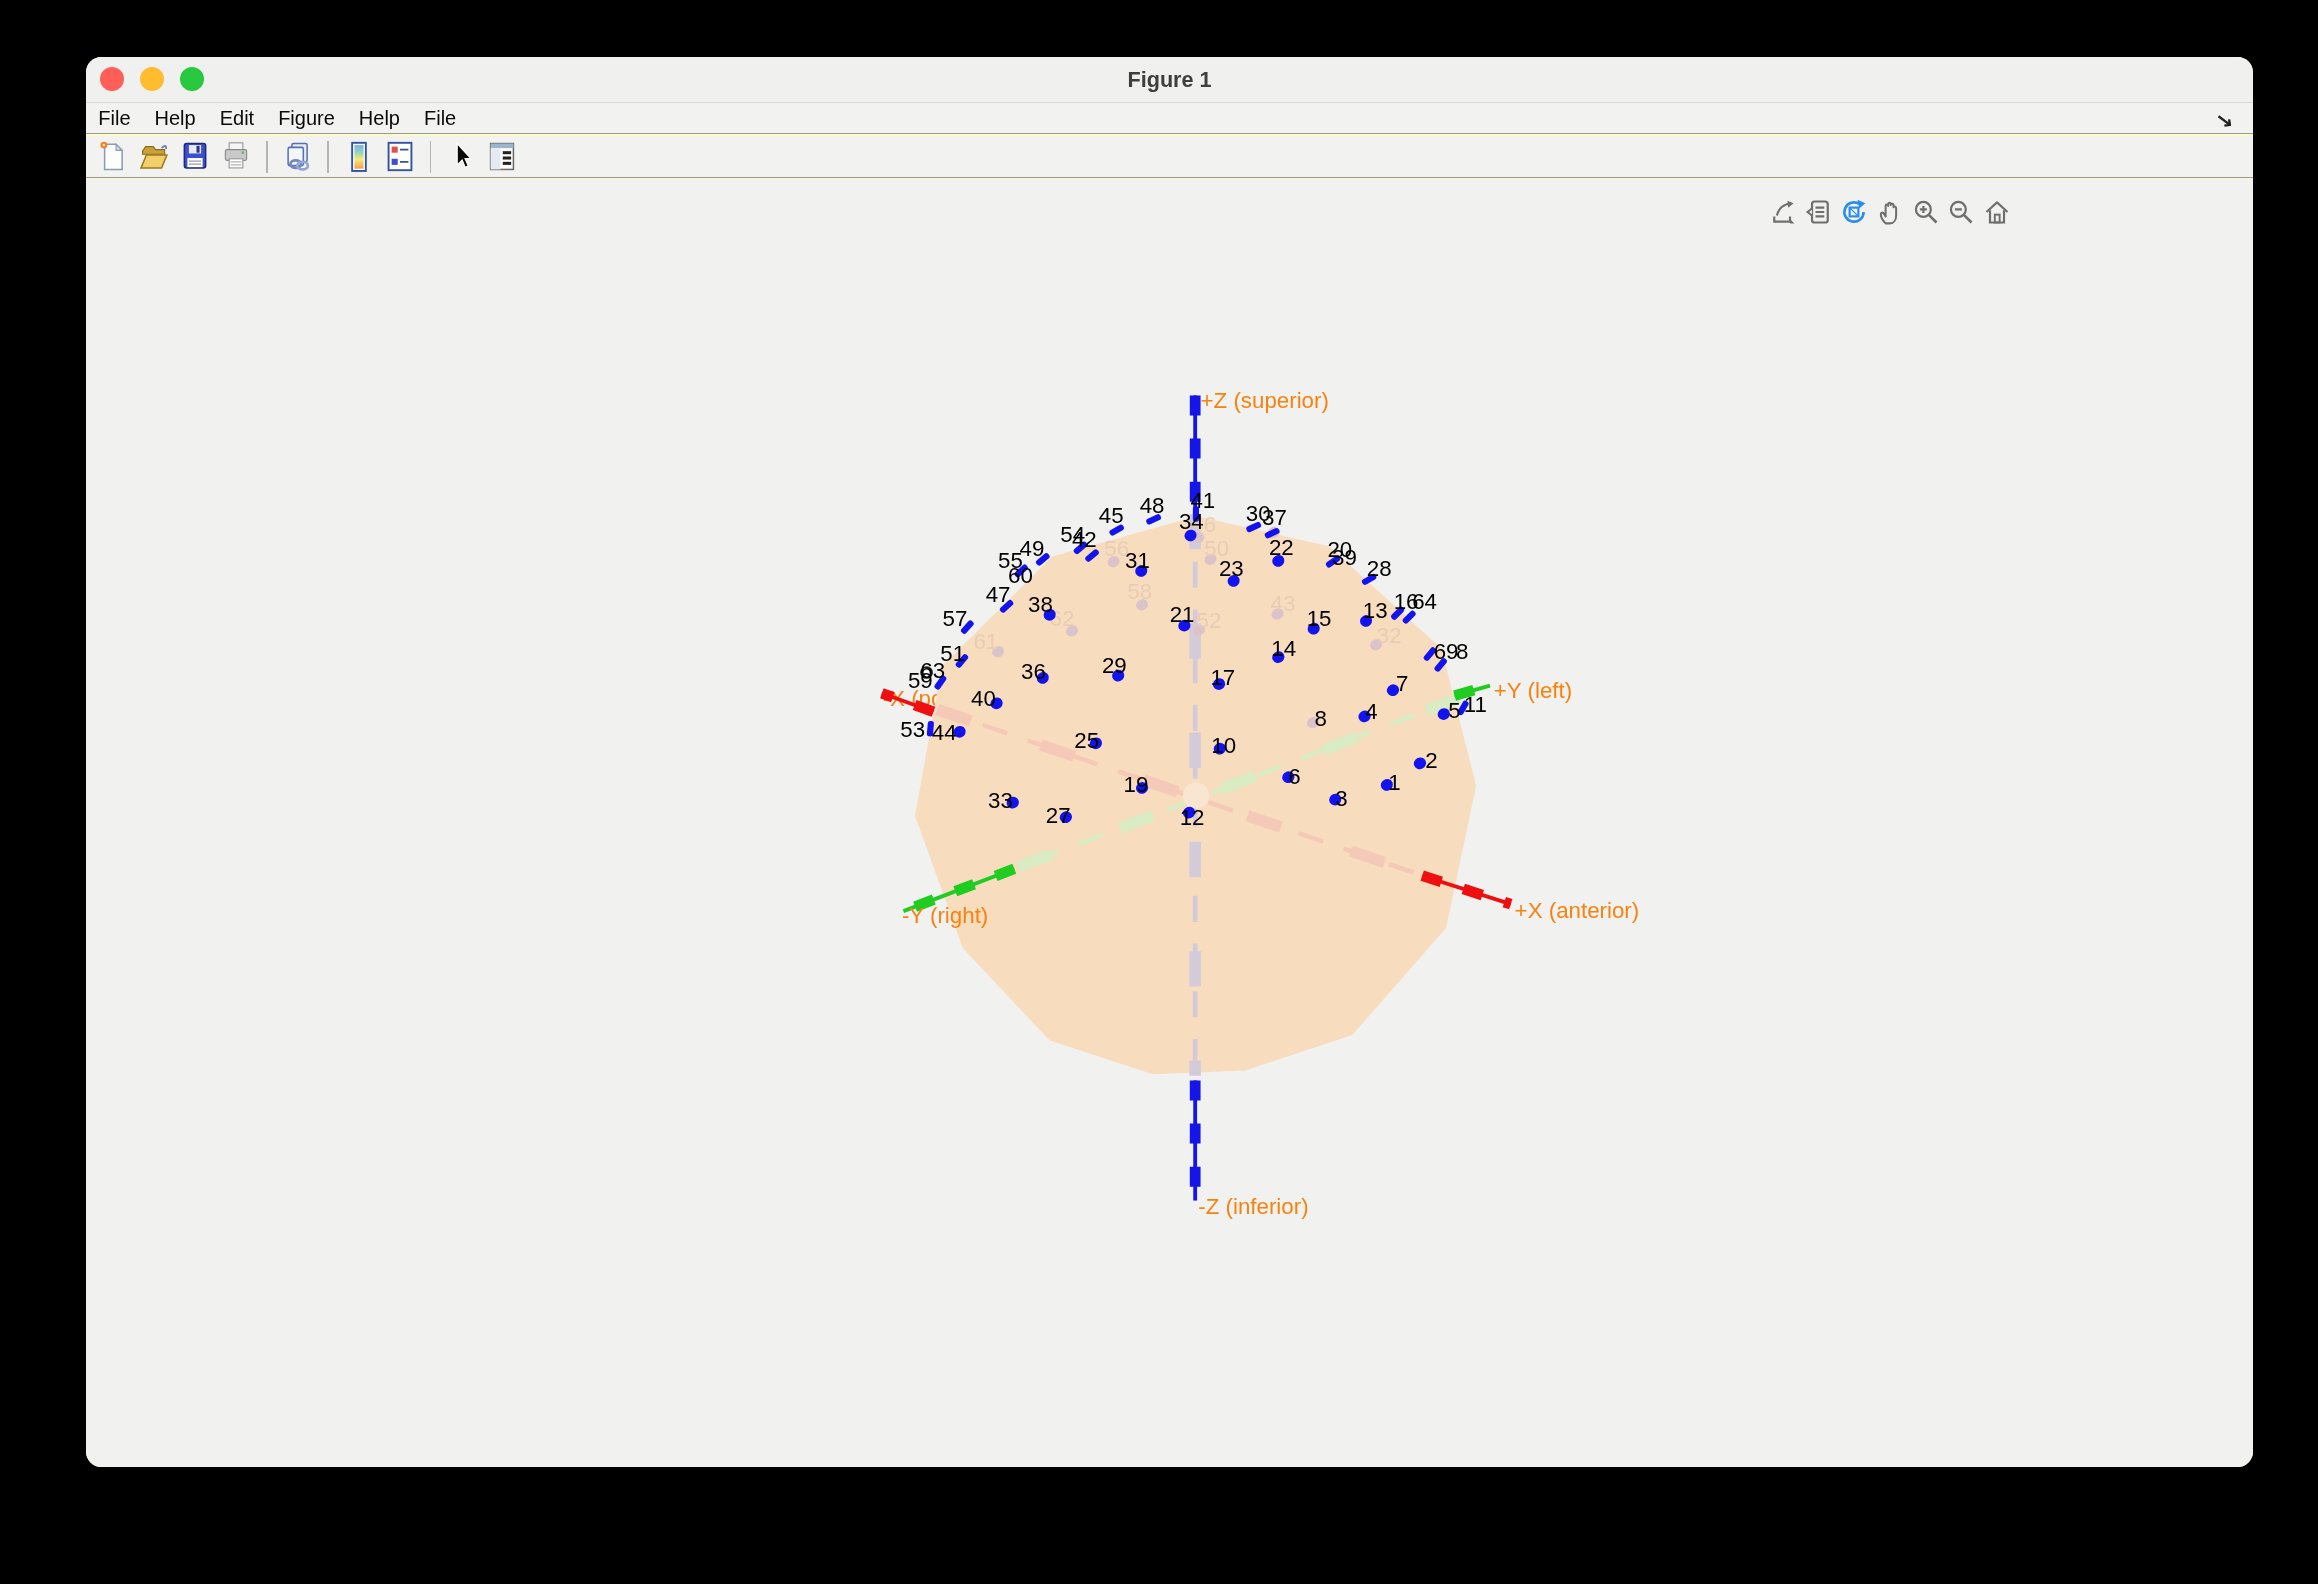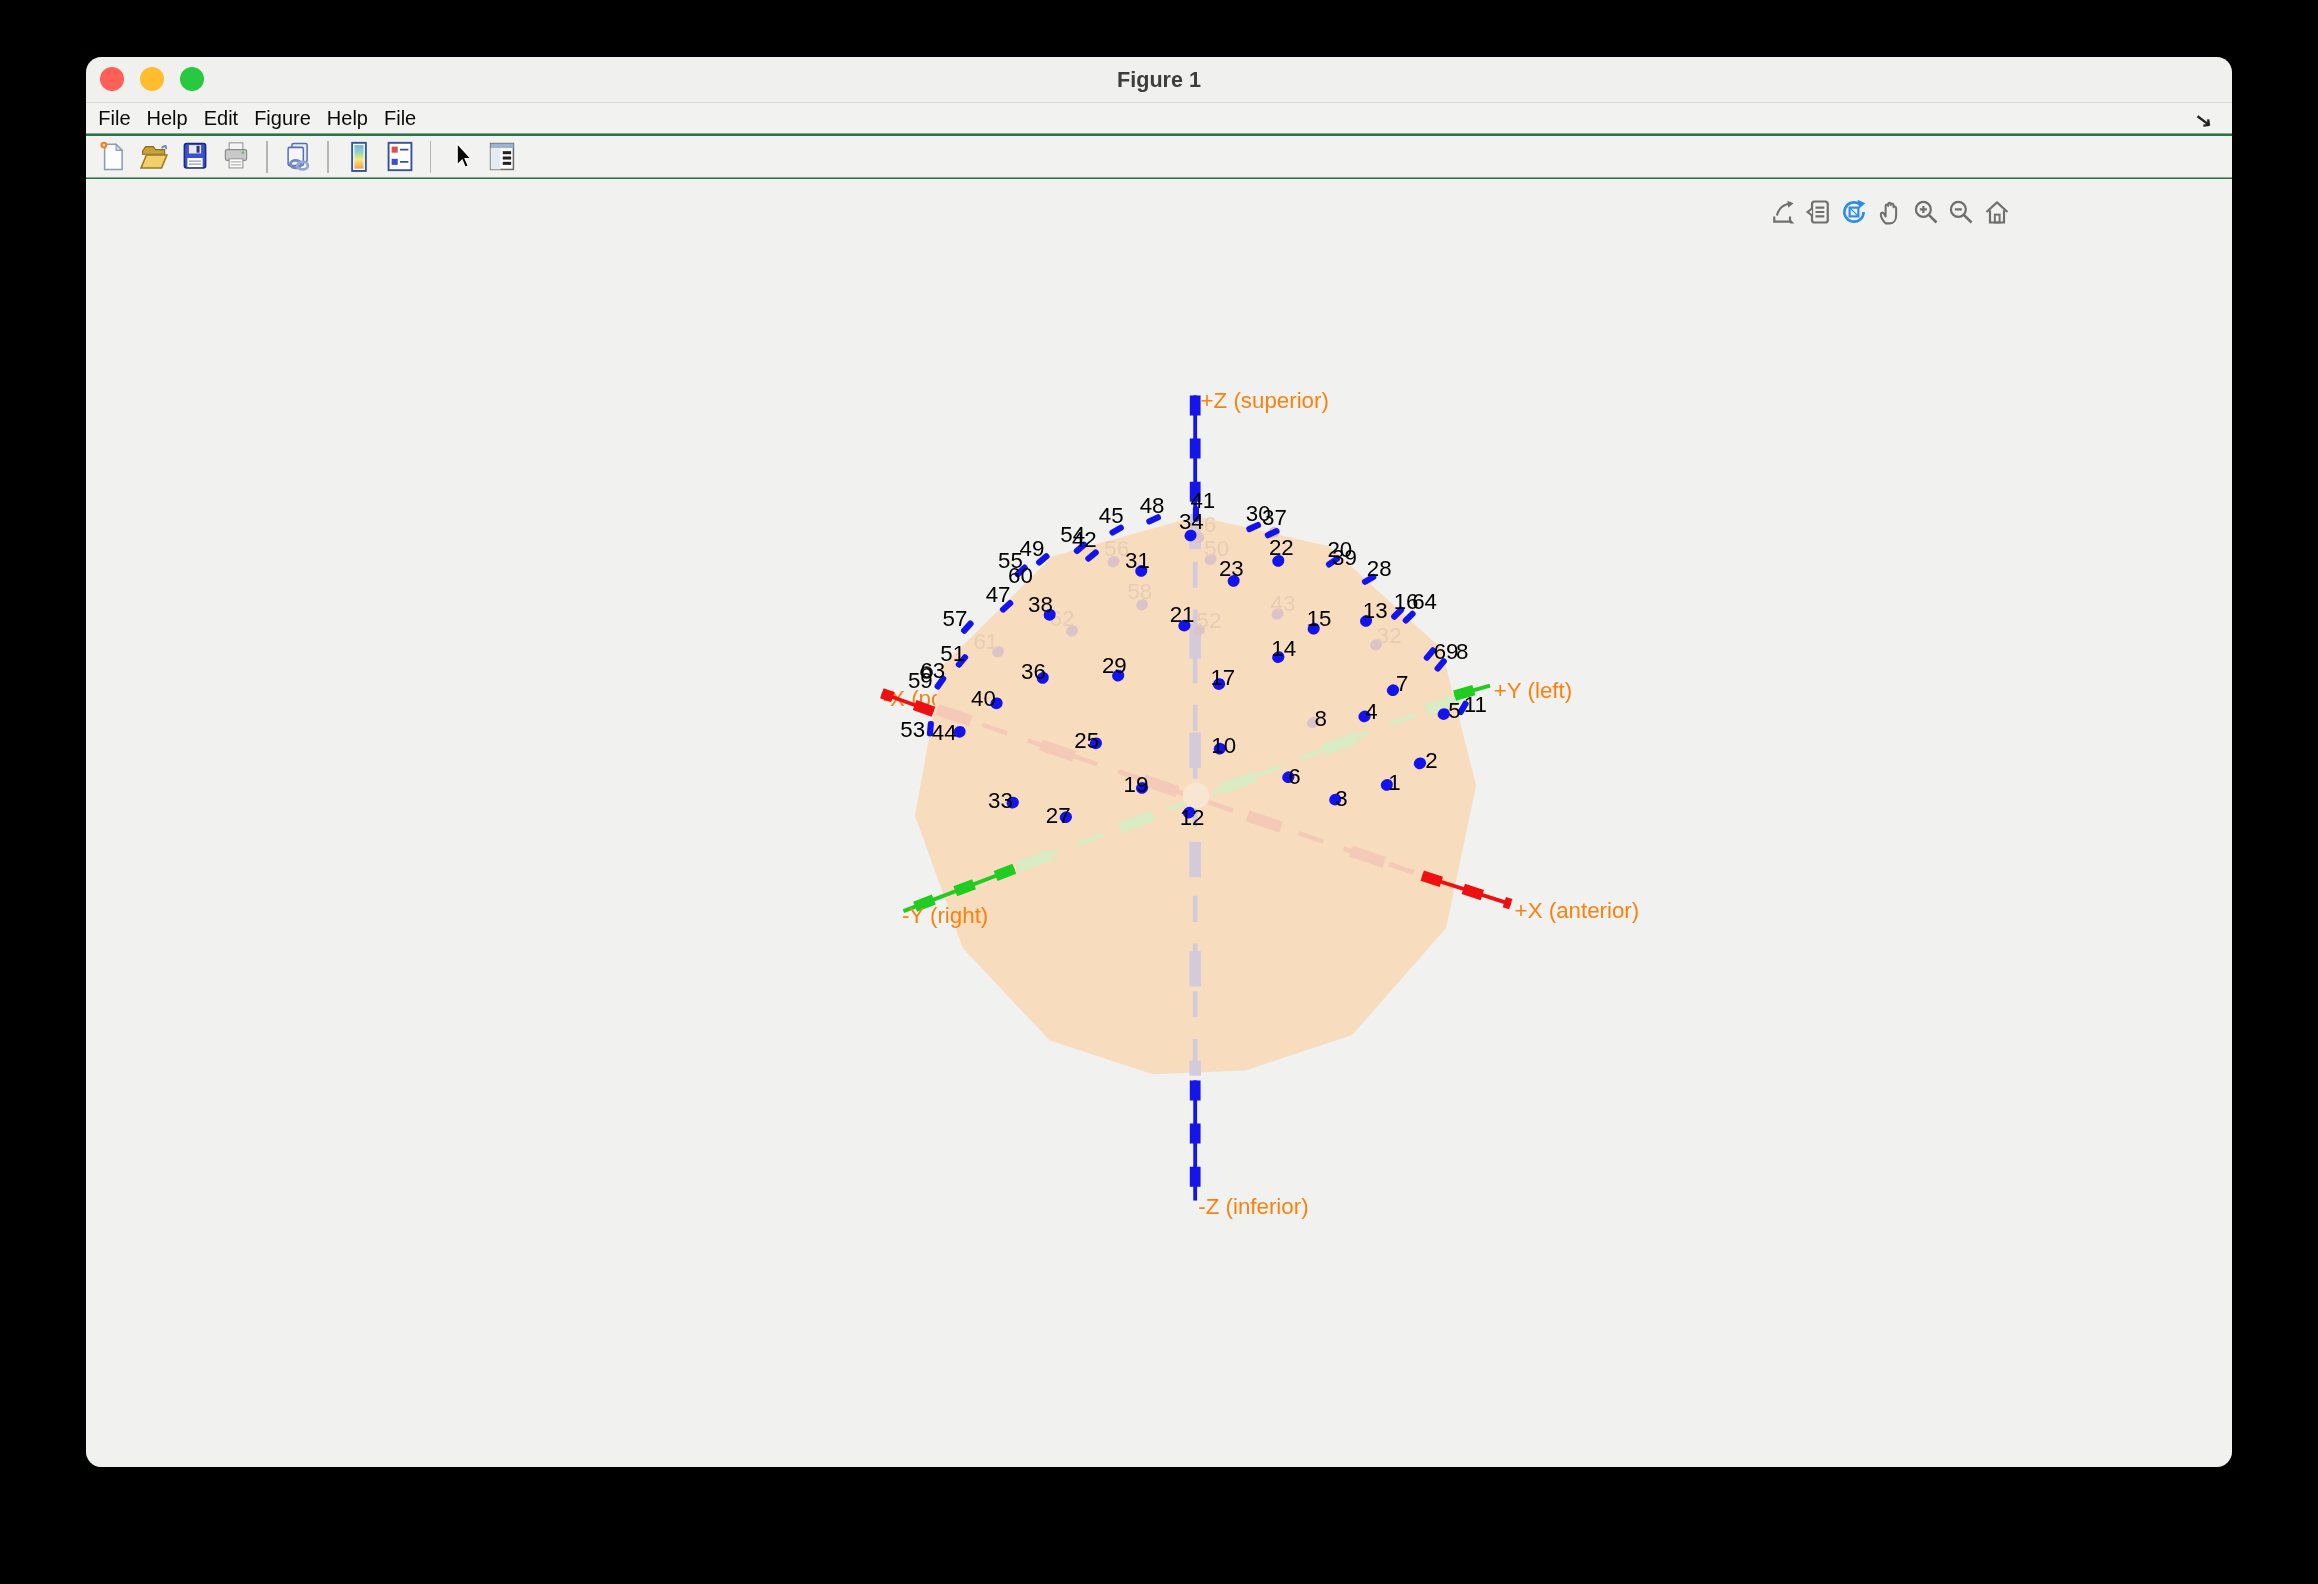--- a/index.html
+++ b/index.html
@@ -1,21 +1,21 @@
 <!DOCTYPE html>
 <html style="font-size:12.3px"><head>
 <meta charset="utf-8">
 <style>
   html,body{margin:0;padding:0;width:2319px;height:1584px;background:#000;font-family:"Liberation Sans",sans-serif;overflow:hidden;}
-  .window{position:absolute;left:86px;top:57px;width:2146px;height:1410px;background:#15803d;border-radius:15.4px;overflow:hidden;}
+  .window{position:absolute;left:86px;top:57px;width:2146px;height:1410px;background:#fef9c3;border-radius:15.4px;overflow:hidden;padding-left:21px;}
   .titlebar{position:absolute;left:0;top:0;width:100%;height:45px;background:#f0f0ee;}
   .lights{position:absolute;left:14px;top:10px;display:flex;gap:16px;}
   .light{width:24px;height:24px;border-radius:50%;}
   .title{position:absolute;left:0;top:0;width:100%;height:45px;text-align:center;line-height:45px;font-size:21.6px;font-weight:bold;color:#3e3e3e;}
-  .menubar{position:absolute;left:0;top:45px;width:100%;height:32px;border-top:0.8px solid #d8d8d8;border-bottom:1.5px solid #9a9a9a;background:#f2f2f0;display:flex;align-items:center;padding-left:12.3px;box-sizing:border-box;gap:16px;}
+  .menubar{position:absolute;left:0;top:45px;width:100%;height:32px;border-top:0.8px solid #d8d8d8;border-bottom:1.5px solid #9a9a9a;background:#f2f2f0;display:flex;align-items:center;padding-left:12.3px;box-sizing:border-box;gap:24px;}
   .mitem{font-size:20px;color:#0a0a0a;}
   .resize-glyph{position:absolute;right:20px;top:51px;font-size:20px;font-weight:bold;color:#222;transform:rotate(-8deg);}
   .toolbar{position:absolute;left:0;top:79px;width:100%;height:42px;background:#f2f2f0;border-bottom:1.5px solid #9a9a9a;display:flex;align-items:center;padding-left:9.2px;box-sizing:border-box;gap:6.2px;}
   .tbtn{width:35px;height:35px;display:flex;align-items:center;justify-content:center;}
   .tsep{width:1.5px;height:32px;background:#b5b5b5;margin:0 6.2px;}
   .plot-area{position:absolute;left:0;top:122px;width:100%;height:1288px;background:#f1f1ef;}
   .axtools{position:absolute;left:1683px;top:18.5px;display:flex;gap:7.7px;}
   .axbtn{width:28px;height:28px;display:flex;align-items:center;justify-content:center;}
   svg.scene{position:absolute;left:0;top:0;}
   text{font-family:"Liberation Sans",sans-serif;}

